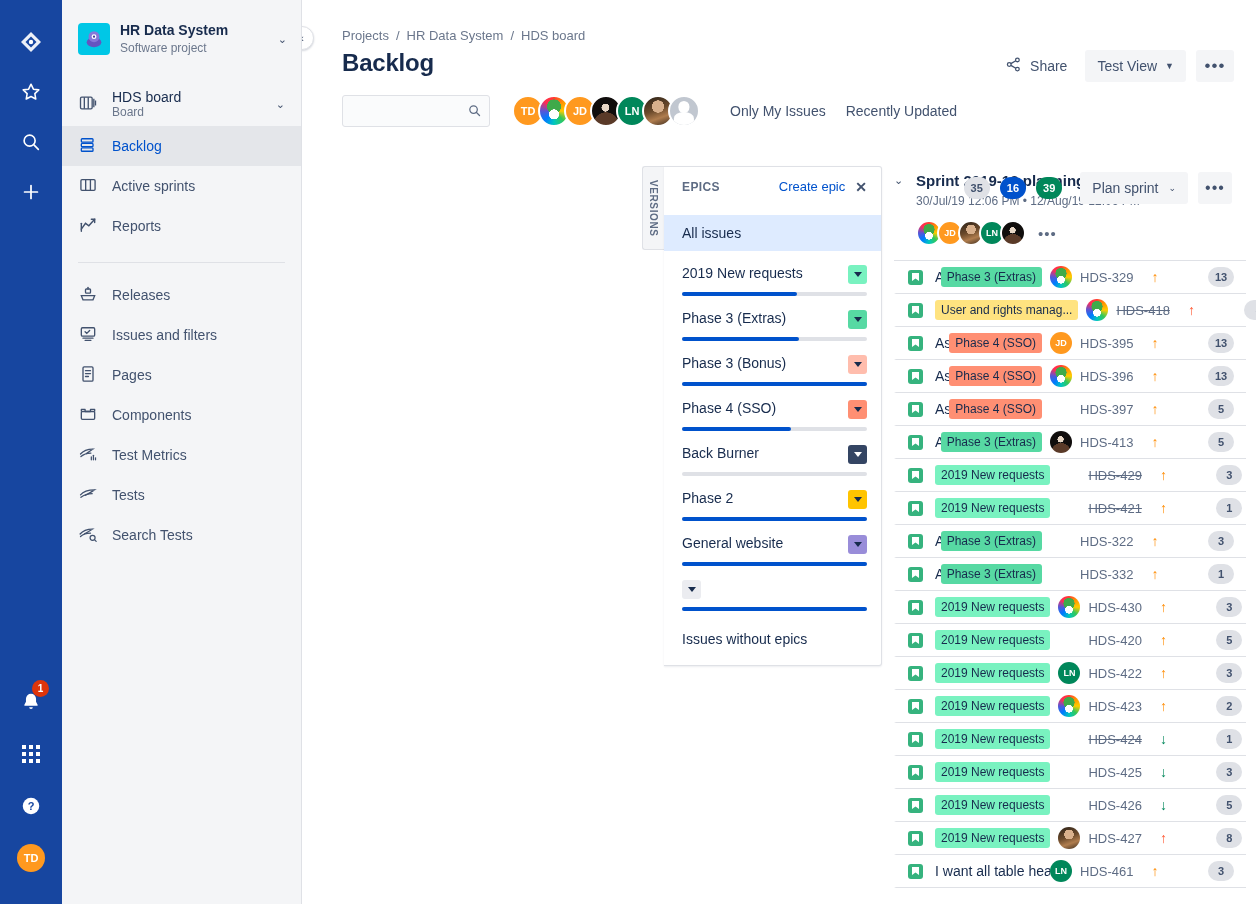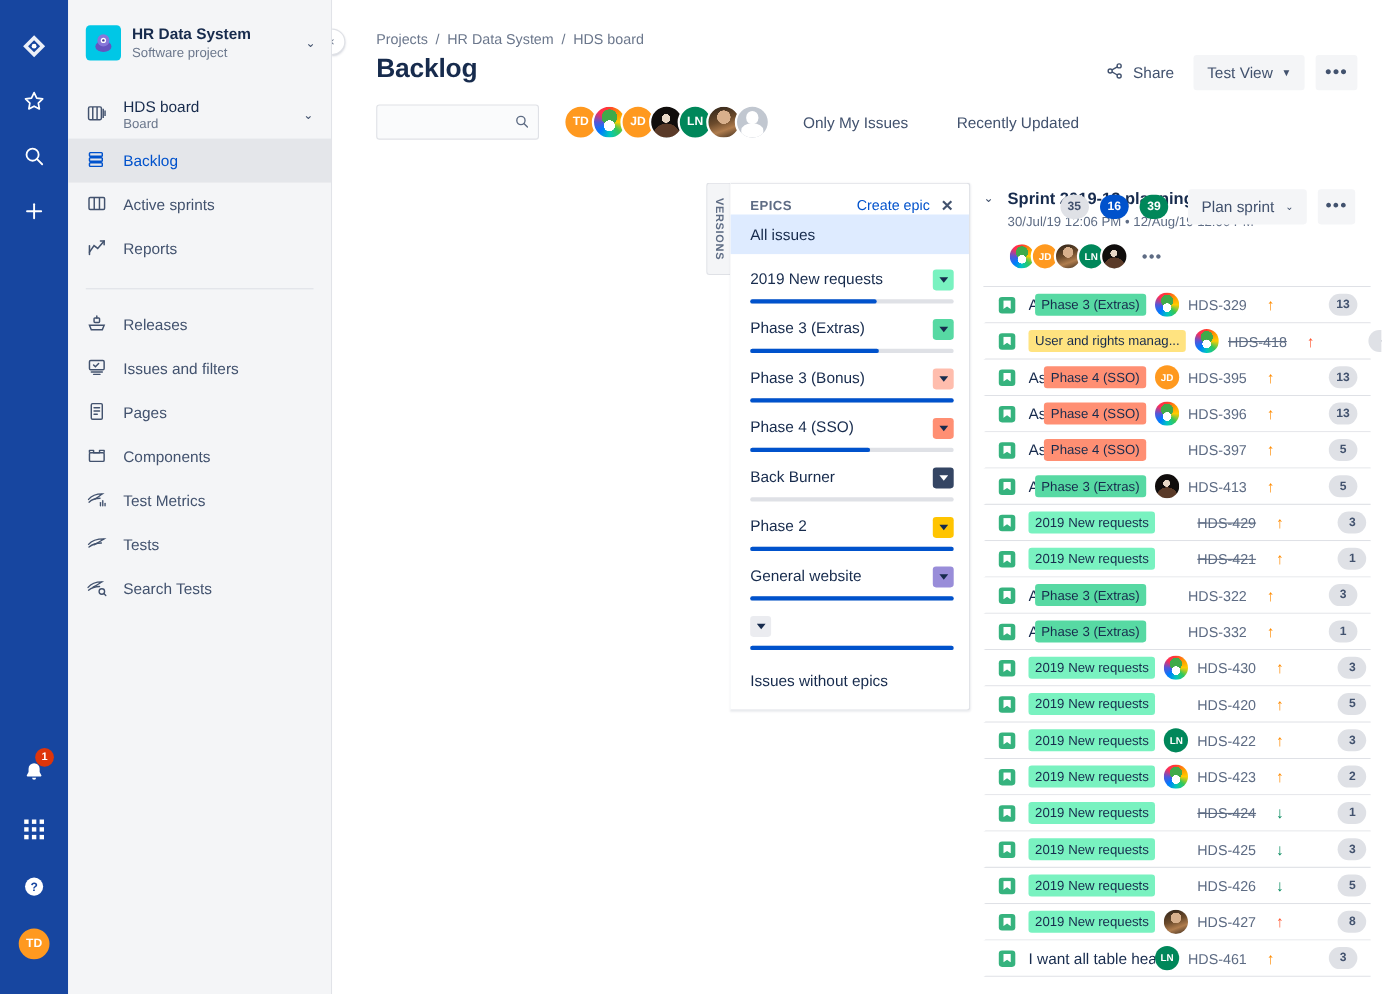--- a/index.html
+++ b/index.html
@@ -106,42 +106,42 @@
     border-radius:3px; padding:0 28px 0 8px; font-size:14px; color:#172b4d;
     font-family:"Liberation Sans", sans-serif; outline:none;
   }
   .searchbox .s-ico { position:absolute; right:8px; top:8px; color:#5e6c84; }
   .avatars { display:flex; margin-left:22px; }
   .avatars .av { width:32px; height:32px; border-radius:50%; margin-left:-6px;
     border:2px solid #fff; font-size:11px; font-weight:700; color:#fff;
     display:flex; align-items:center; justify-content:center; overflow:hidden; }
   .avatars .av:first-child { margin-left:0; }
   .filter-link { margin-left:30px; font-size:14px; color:#42526e; cursor:pointer; }
-  .filter-link.second { margin-left:44px; }
+  .filter-link.second { margin-left:20px; }
 
   
   .versions-tab {
     position:absolute; left:340px; top:166px; width:22px; height:84px;
     background:#f4f5f7; border:1px solid #dfe1e6; border-right:none;
     border-radius:3px 0 0 3px;
     display:flex; align-items:center; justify-content:center;
   }
   .versions-tab span {
     writing-mode:vertical-rl; font-size:10px; letter-spacing:.6px;
     color:#5e6c84; font-weight:600;
   }
   .epics-panel {
     position:absolute; left:362px; top:166px; width:218px;
     background:#fff; border:1px solid #dfe1e6; border-left:none;
     border-radius:0 3px 3px 0; box-shadow:0 1px 2px rgba(9,30,66,.08);
     max-height:520px; overflow:hidden;
   }
   .epics-head {
     display:flex; align-items:center; justify-content:space-between;
-    padding:12px 14px 0 18px;
+    padding:12px 14px 20px 18px;
   }
   .epics-head .ep-title { font-size:12px; font-weight:700; color:#5e6c84; letter-spacing:.4px; }
   .epics-head .ep-create { font-size:13px; color:#0052cc; cursor:pointer; }
   .epics-head .ep-close { color:#42526e; font-size:14px; font-weight:700; cursor:pointer; margin-left:10px;}
   .epic-all {
     padding:10px 18px; font-size:14px; color:#172b4d; background:#deebff; cursor:pointer;
   }
   .epic-row { padding:13px 14px 0 18px; cursor:pointer; }
   .epic-line { display:flex; align-items:flex-start; justify-content:space-between; gap:6px; }
   .epic-name { font-size:14px; color:#172b4d; line-height:18px; }

